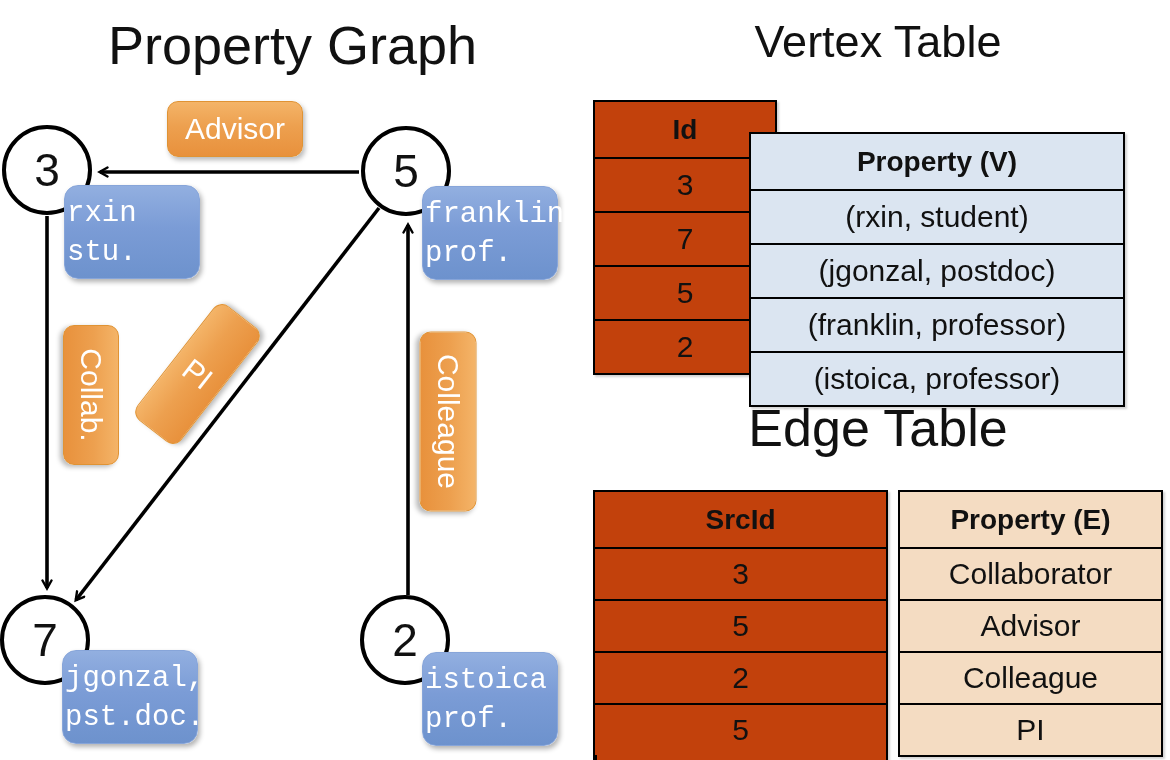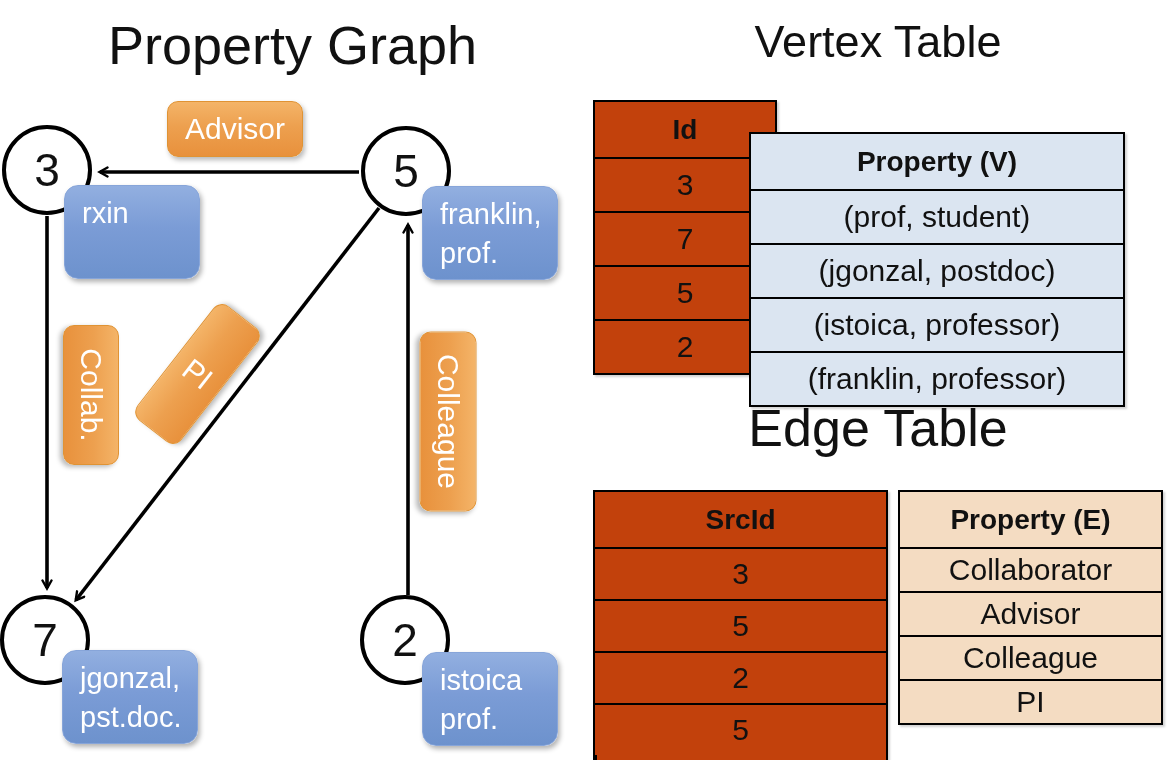--- a/index.html
+++ b/index.html
@@ -24,21 +24,22 @@
     border:4px solid #000; background:#fff;
     display:flex; align-items:center; justify-content:center;
     font-size:46px; color:#111;
   }
   .vprop {
     position:absolute; width:136px; height:94px; border-radius:14px;
     background:linear-gradient(180deg,#92afe0 0%,#7b9cd6 45%,#6d92cd 100%);
     border:1px solid #87a5d9;
     box-shadow:2px 3px 5px rgba(0,0,0,0.30);
     color:#fff; font-size:29px; line-height:39px;
-    padding:8px 0 0 17px;
+    padding:8px 0 0 2px;
+    font-family:Liberation Mono, monospace;
   }
   .elabel {
     position:absolute; border-radius:11px;
     background:linear-gradient(180deg,#f4b468 0%,#eda04f 45%,#e8913c 100%);
     border:1px solid #e09334;
     box-shadow:2px 3px 5px rgba(0,0,0,0.28);
     color:#fff; font-size:30px;
     display:flex; align-items:center; justify-content:center;
     white-space:nowrap;
   }
@@ -64,21 +65,21 @@
 
   #vt-id   { left:593px; top:100px; width:184px; }
   #vt-prop { left:749px; top:100px; width:376px;margin-top:32px; }
 
   #et-srcdst { left:593px; top:490px; width:295px; display:flex;flex-direction:column; }
   #et-srcdst .col { flex:1; }
   #et-srcdst .col.dst { border-left:2px solid #000; }
   #et-srcdst .trow { height:52px; }
   #et-srcdst .trow.head { height:55px; }
   #et-prop { left:898px; top:490px; width:265px;text-align:right; }
-  #et-prop .trow { height:44px; }
+  #et-prop .trow { height:52px; }
   #et-prop .trow.head { height:55px; }
 </style>
 </head>
 <body>
 
 <div class="canvas">
 
   <h1 class="title" id="graph-title">Property Graph</h1>
 
   <svg id="edges-svg" viewBox="0 0 585 760" xmlns="http://www.w3.org/2000/svg">
@@ -114,20 +115,21 @@
   </div>
   <div class="elabel" id="label-pi">
     <span class="rot90">PI</span>
   </div>
   <div class="elabel" id="label-colleague">
     <span>Colleague</span>
   </div>
 
   <div class="vprop" style="left:64px; top:185px;">
     <div>rxin</div>
+    <div>stu.</div>
   </div>
   <div class="vprop" style="left:422px; top:186px;">
     <div>franklin,</div>
     <div>prof.</div>
   </div>
   <div class="vprop" style="left:62px; top:650px;">
     <div>jgonzal,</div>
     <div>pst.doc.</div>
   </div>
   <div class="vprop" style="left:422px; top:652px;">
@@ -140,24 +142,24 @@
   <div class="subtable" id="vt-id">
     <div class="trow head">Id</div>
     <div class="trow">3</div>
     <div class="trow">7</div>
     <div class="trow">5</div>
     <div class="trow">2</div>
   </div>
 
   <div class="subtable" id="vt-prop">
     <div class="trow head bluefill">Property (V)</div>
-    <div class="trow bluefill">(prof, student)</div>
+    <div class="trow bluefill">(rxin, student)</div>
     <div class="trow bluefill">(jgonzal, postdoc)</div>
+    <div class="trow bluefill">(franklin, professor)</div>
     <div class="trow bluefill">(istoica, professor)</div>
-    <div class="trow bluefill">(franklin, professor)</div>
   </div>
 
   <h2 class="title" id="edge-title">Edge Table</h2>
 
   <div class="subtable" id="et-srcdst">
     <div class="col src">
       <div class="trow head">SrcId</div>
       <div class="trow">3</div>
       <div class="trow">5</div>
       <div class="trow">2</div>

